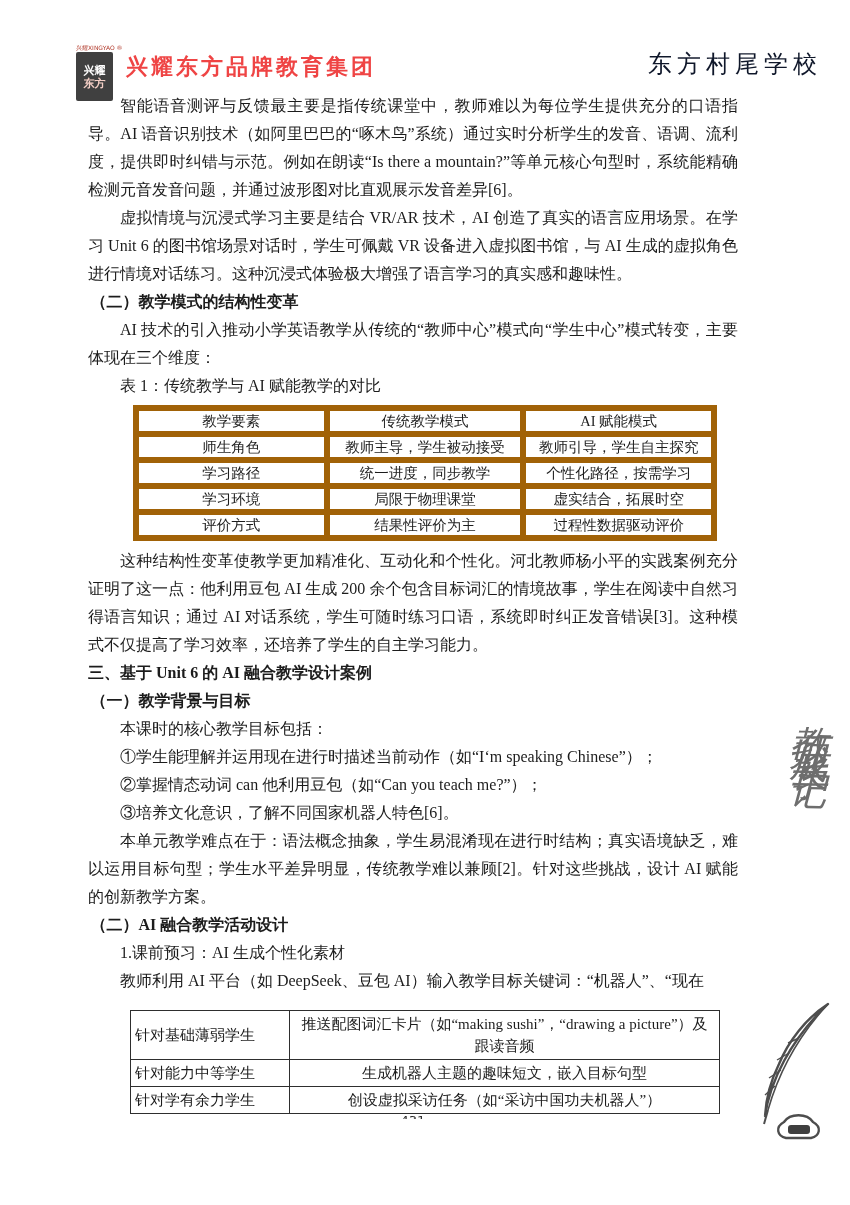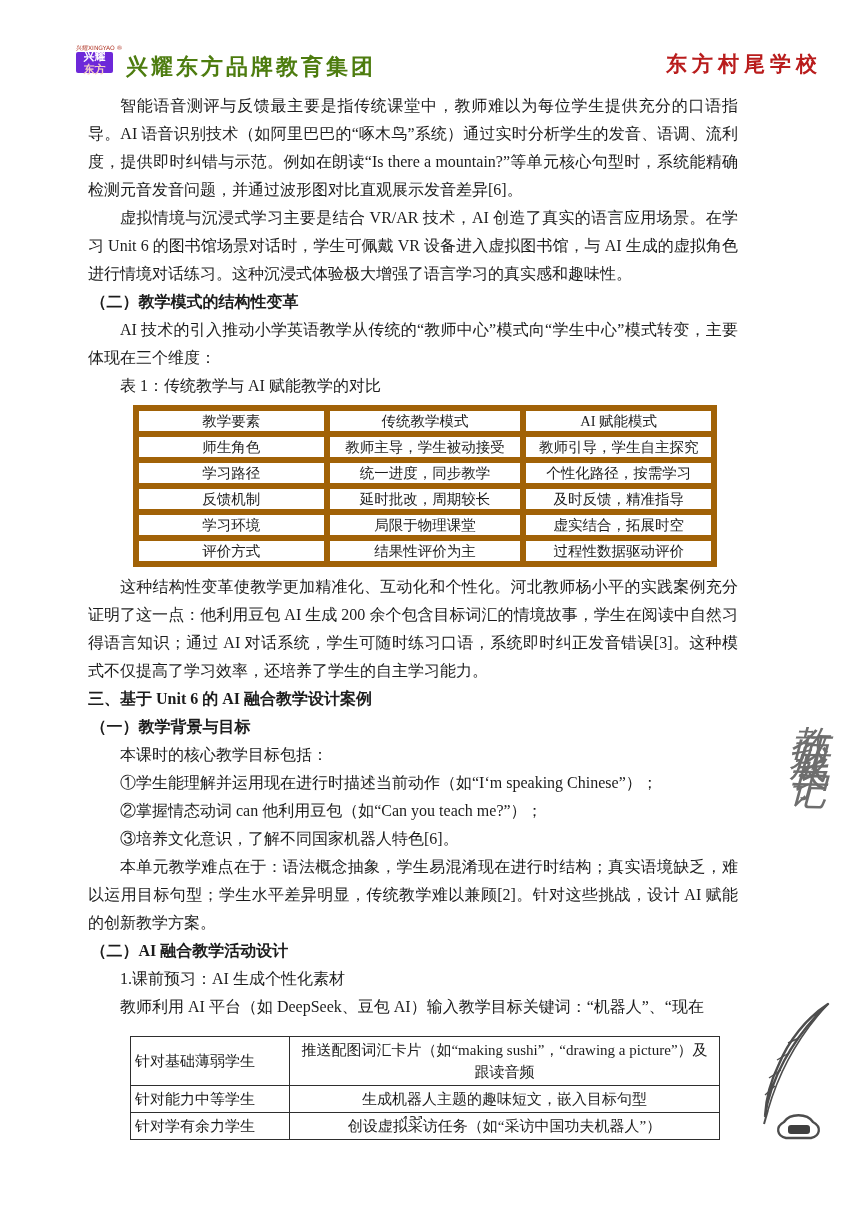--- a/index.html
+++ b/index.html
@@ -16,35 +16,34 @@
     position:absolute;top:44px;left:76px;right:28px;height:48px;
     display:flex;justify-content:space-between;align-items:flex-start;
   }
   .brand{display:flex;align-items:flex-start;gap:6px;}
   .seal{width:44px;height:46px;position:relative;flex:0 0 auto;}
   .seal .seal-top{
     font-size:6px;color:#b23a2b;line-height:7px;white-space:nowrap;
     letter-spacing:0;
   }
   .seal .seal-box{
-    width:37px;height:21px;margin-top:1px;background:#6d28d9;border-radius:2px;
+    width:37px;height:49px;margin-top:1px;background:#404040;border-radius:2px;
     color:#fff;font-size:11px;line-height:13px;text-align:center;
     display:flex;flex-direction:column;justify-content:center;
     font-weight:bold;
   }
   .seal .seal-box .row2{color:#f4cfc6;}
   .org-name{
-    font-size:22px;font-weight:bold;color:#4d7c0f;
+    font-size:22px;font-weight:bold;color:#ef4444;
     letter-spacing:3px;line-height:46px;
     font-family:"Liberation Serif","DejaVu Serif",serif;
   }
   .school-name{
-    font-size:21px;color:#b91c1c;letter-spacing:5px;line-height:40px;
+    font-size:24px;color:#0f172a;letter-spacing:5px;line-height:40px;
     font-family:"Liberation Serif","DejaVu Serif",serif;
-    font-weight:bold;
   }
 
   
   .content{
     position:absolute;left:88px;top:92px;width:650px;
     font-size:16px;line-height:28px;text-align:justify;
     font-family:"Liberation Serif","DejaVu Serif",serif;
     color:#1c1c1c;
   }
   .para{margin:0;text-indent:2em;}
@@ -131,25 +130,20 @@
           <td>师生角色</td>
           <td>教师主导，学生被动接受</td>
           <td>教师引导，学生自主探究</td>
         </tr>
         <tr>
           <td>学习路径</td>
           <td>统一进度，同步教学</td>
           <td>个性化路径，按需学习</td>
         </tr>
         <tr>
-          <td>反馈机制</td>
-          <td>延时批改，周期较长</td>
-          <td>及时反馈，精准指导</td>
-        </tr>
-        <tr>
           <td>学习环境</td>
           <td>局限于物理课堂</td>
           <td>虚实结合，拓展时空</td>
         </tr>
         <tr>
           <td>评价方式</td>
           <td>结果性评价为主</td>
           <td>过程性数据驱动评价</td>
         </tr>
       </tbody>

